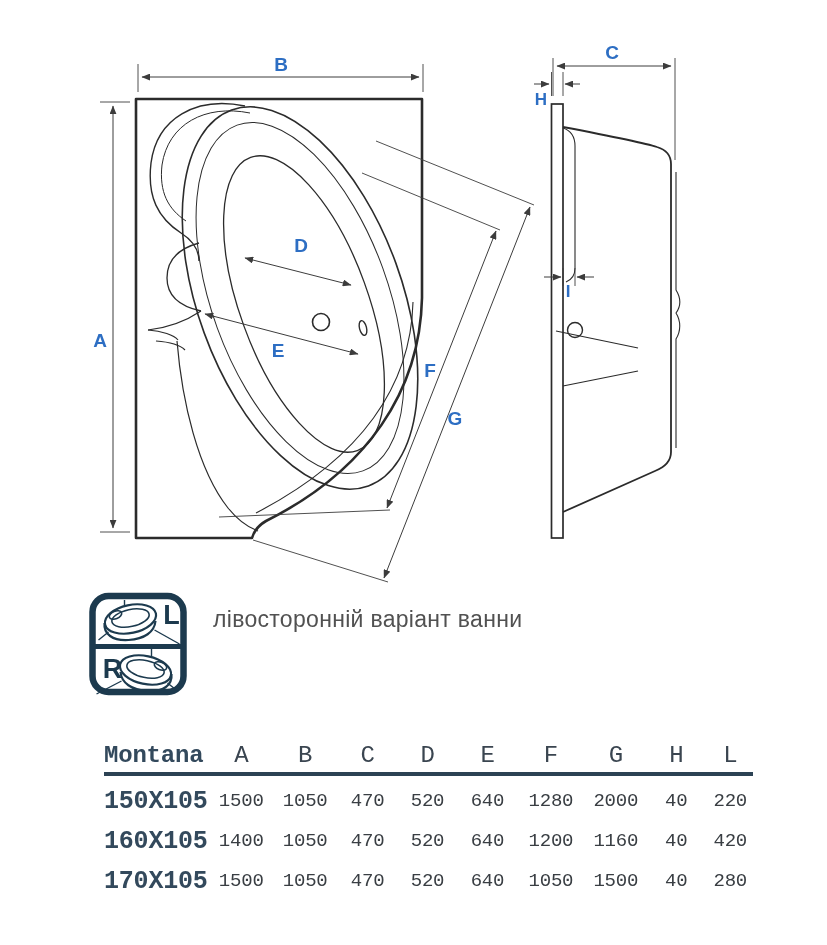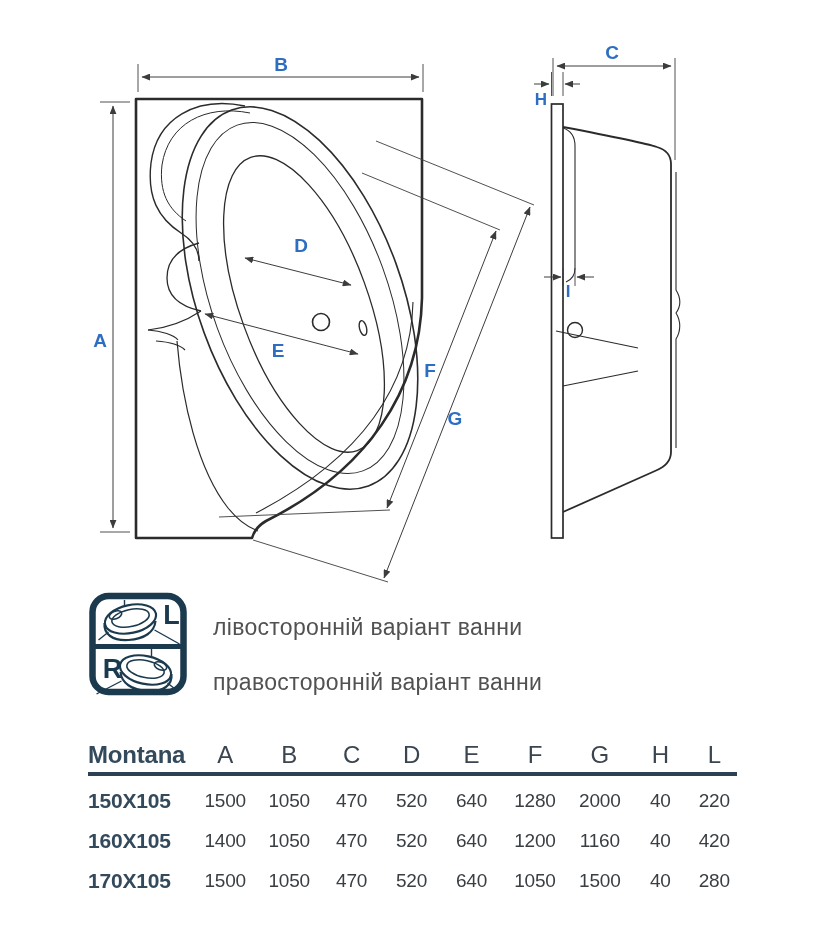--- a/index.html
+++ b/index.html
@@ -4,39 +4,39 @@
 <style>
   html,body{margin:0;padding:0;background:#ffffff;}
   .page{position:relative;width:827px;height:945px;background:#fff;
         font-family:"Liberation Sans",sans-serif;overflow:hidden;}
   svg{display:block;}
   svg text{font-family:"Liberation Sans",sans-serif;}
   .dimlbl{fill:#2d6ec3;font-size:19px;font-weight:bold;}
   .dimlbl.small{font-size:17px;}
   
   .legend-label{position:absolute;left:213px;font-size:23px;color:#515151;
-                letter-spacing:.3px;white-space:nowrap;margin-top:8px;}
+                letter-spacing:.3px;white-space:nowrap;}
   .legend-icon{position:absolute;left:88px;top:592px;}
   
-  .dims-table{position:absolute;left:88px;top:740px;width:652px;}
+  .dims-table{position:absolute;left:104px;top:740px;width:652px;font-family:Liberation Mono, monospace;}
   .trow{display:flex;align-items:center;height:40px;}
   .trow.thead{height:30px;}
   .tcell{text-align:center;font-size:19px;color:#393e43;letter-spacing:-.2px;}
   .trow .tcell:nth-child(1){width:106px;text-align:left;}
   .trow .tcell:nth-child(2){width:65px;}
   .trow .tcell:nth-child(3){width:64px;}
   .trow .tcell:nth-child(4){width:62px;}
   .trow .tcell:nth-child(5){width:59px;}
   .trow .tcell:nth-child(6){width:62px;}
   .trow .tcell:nth-child(7){width:66px;}
   .trow .tcell:nth-child(8){width:65px;}
   .trow .tcell:nth-child(9){width:57px;}
   .trow .tcell:nth-child(10){width:52px;}
   .thead .tcell{font-size:24px;color:#3a4550;}
-  .tcell.lbl{font-weight:bold;color:#33495c;font-size:21px;}
+  .tcell.lbl{font-weight:bold;color:#33495c;font-size:25px;}
   .thead .tcell.lbl{font-size:24px;color:#33495c;}
   .tdivider{height:4px;background:#2c4254;margin:2px 0 5px 0;width:649px;}
 </style>
 </head>
 <body>
 
 <div class="page">
 
   <svg width="827" height="600" viewBox="0 0 827 600">
     <defs>
@@ -161,21 +161,20 @@
         <ellipse cx="57" cy="78" rx="26" ry="14" transform="rotate(12 57 78)"></ellipse>
         <ellipse cx="57" cy="77" rx="19" ry="8.5" transform="rotate(12 57 77)" stroke-width="1.6"></ellipse>
         <ellipse cx="72" cy="74" rx="6.5" ry="3.8" transform="rotate(22 72 74)" stroke-width="1.6"></ellipse>
         <path d="M83,82 C84,93 75,100 59,99 C43,98 33,91 32,80"></path>
       </g>
     </g>
     <text x="83" y="32" text-anchor="middle" fill="#1c3a4e" style="font-size:27px;font-weight:bold;">L</text>
     <text x="24" y="86" text-anchor="middle" fill="#1c3a4e" style="font-size:27px;font-weight:bold;">R</text>
   </svg>
   <div class="legend-label" style="top:606px;">лівосторонній варіант ванни</div>
-  <div class="legend-label" style="top:661px;">правосторонній варіант ванни</div>
 
   <div class="dims-table">
     <div class="trow thead">
       <div class="tcell lbl">Montana</div>
       <div class="tcell">A</div>
       <div class="tcell">B</div>
       <div class="tcell">C</div>
       <div class="tcell">D</div>
       <div class="tcell">E</div>
       <div class="tcell">F</div>

